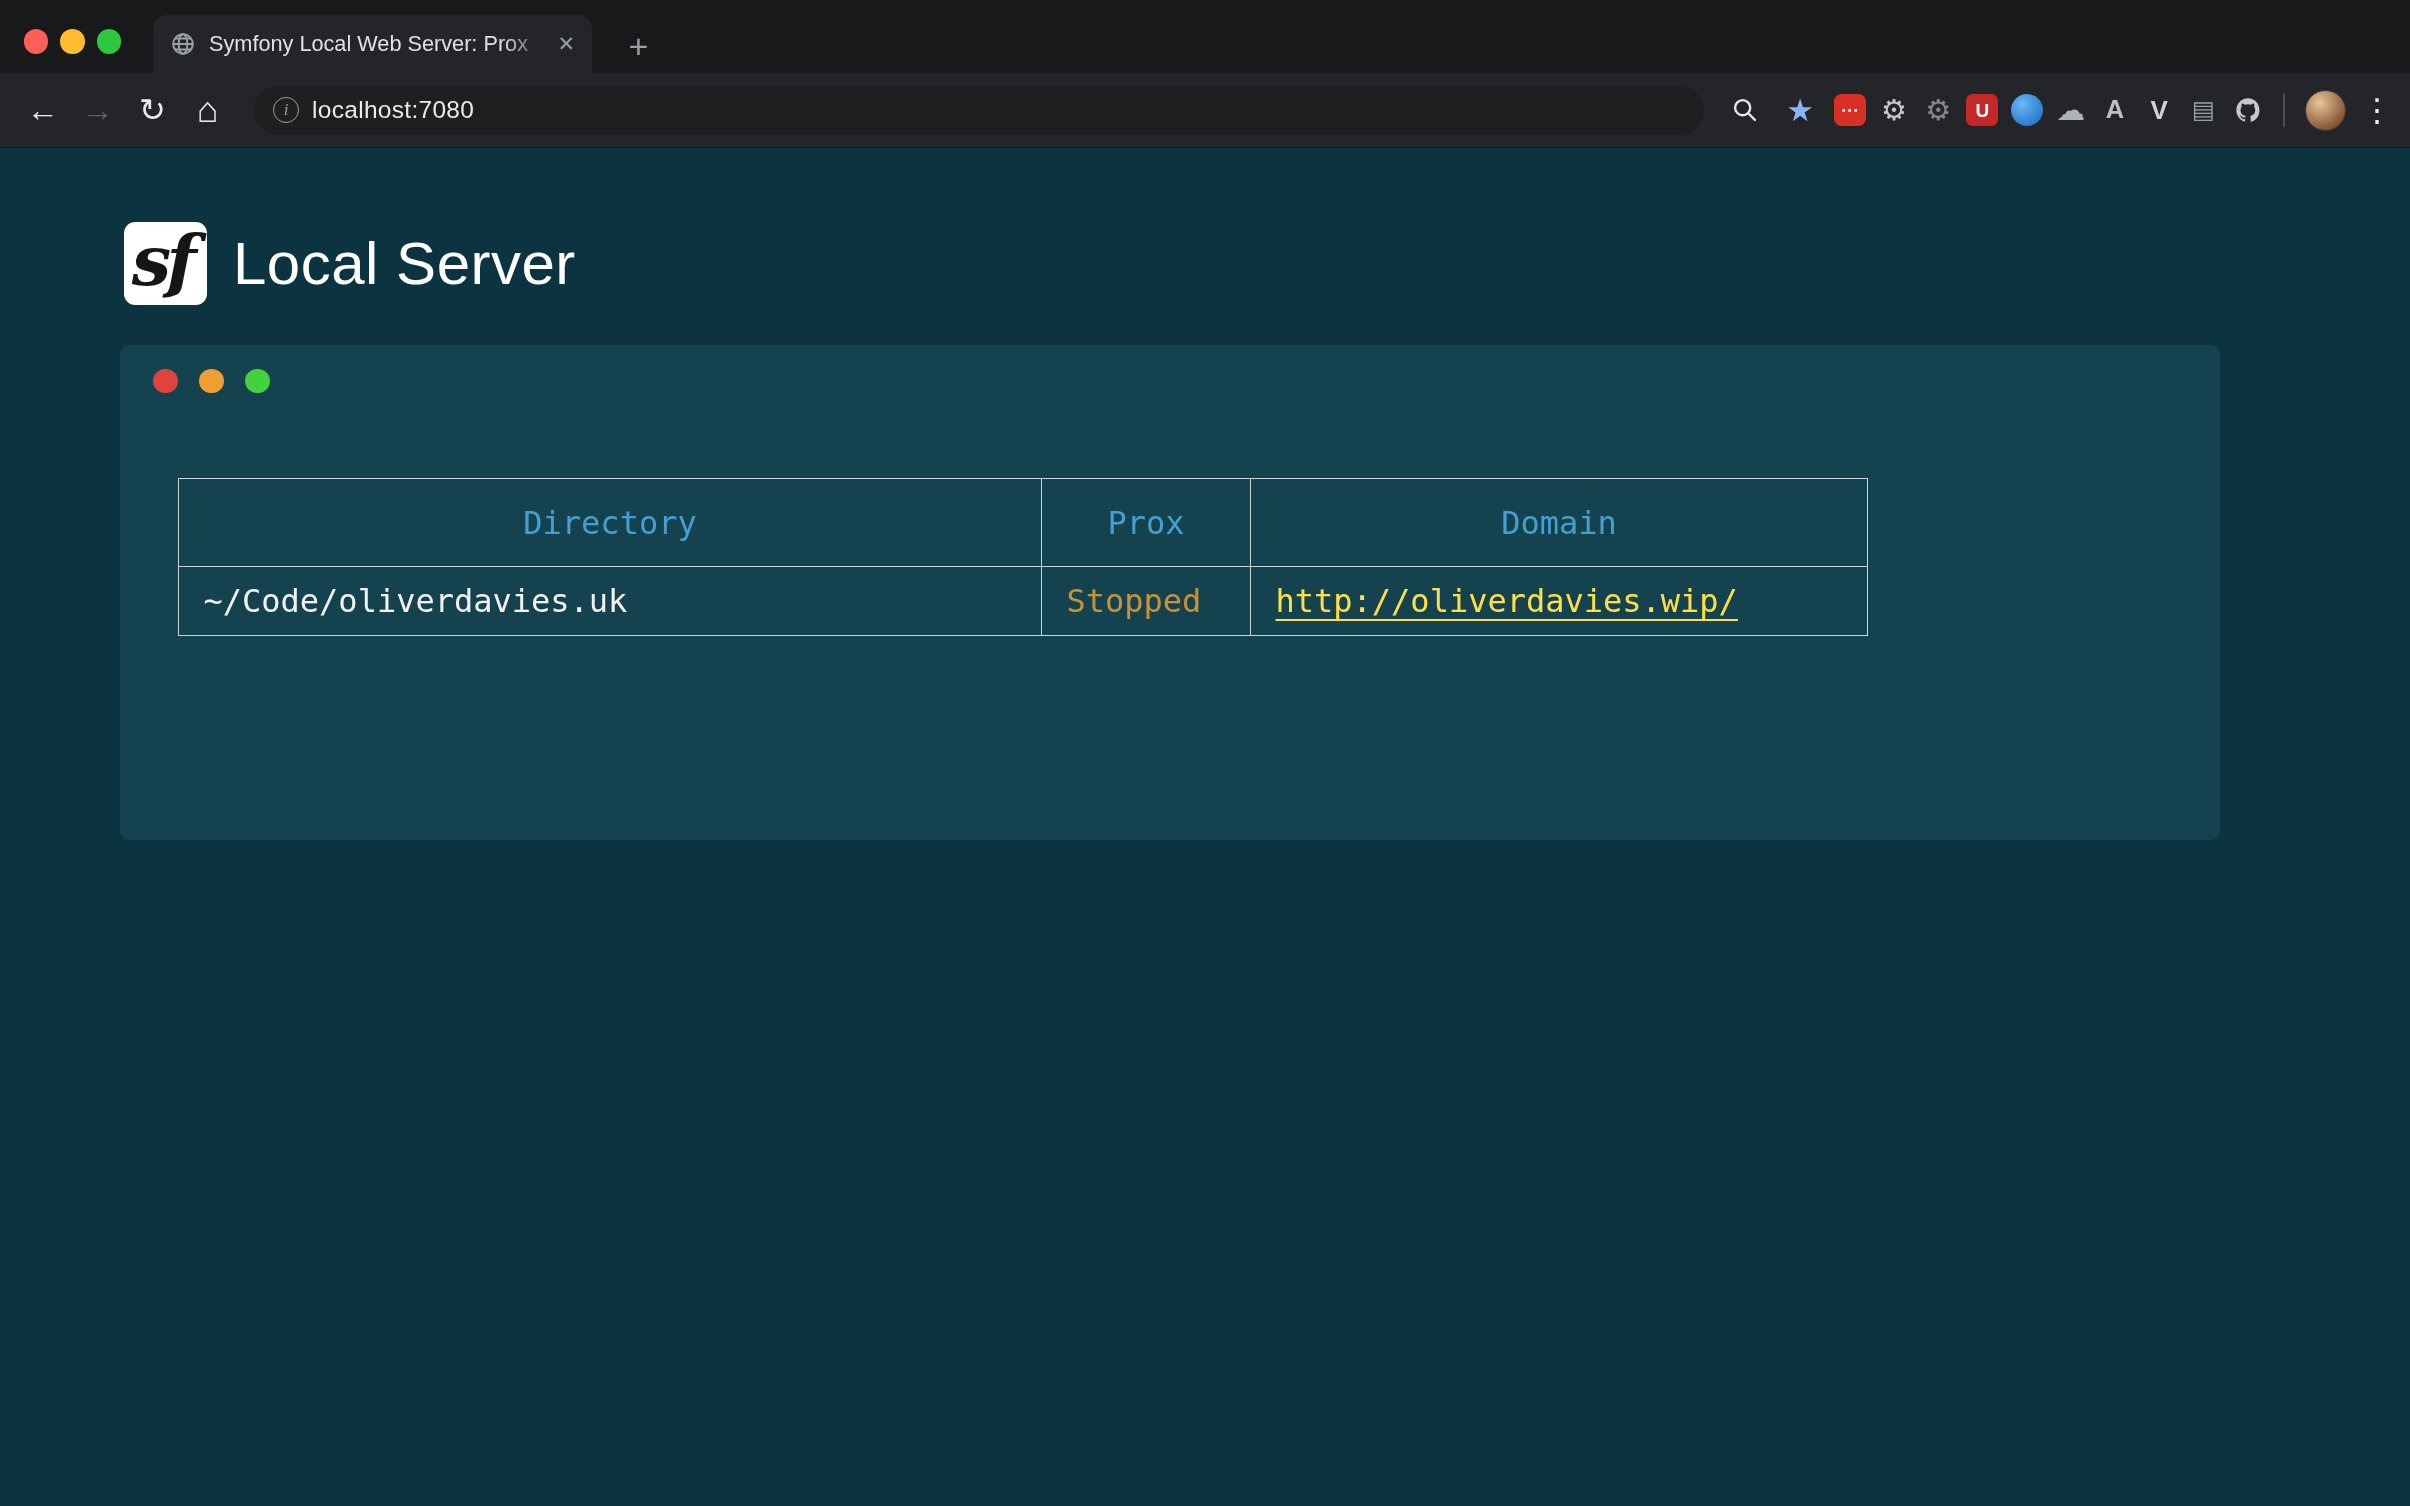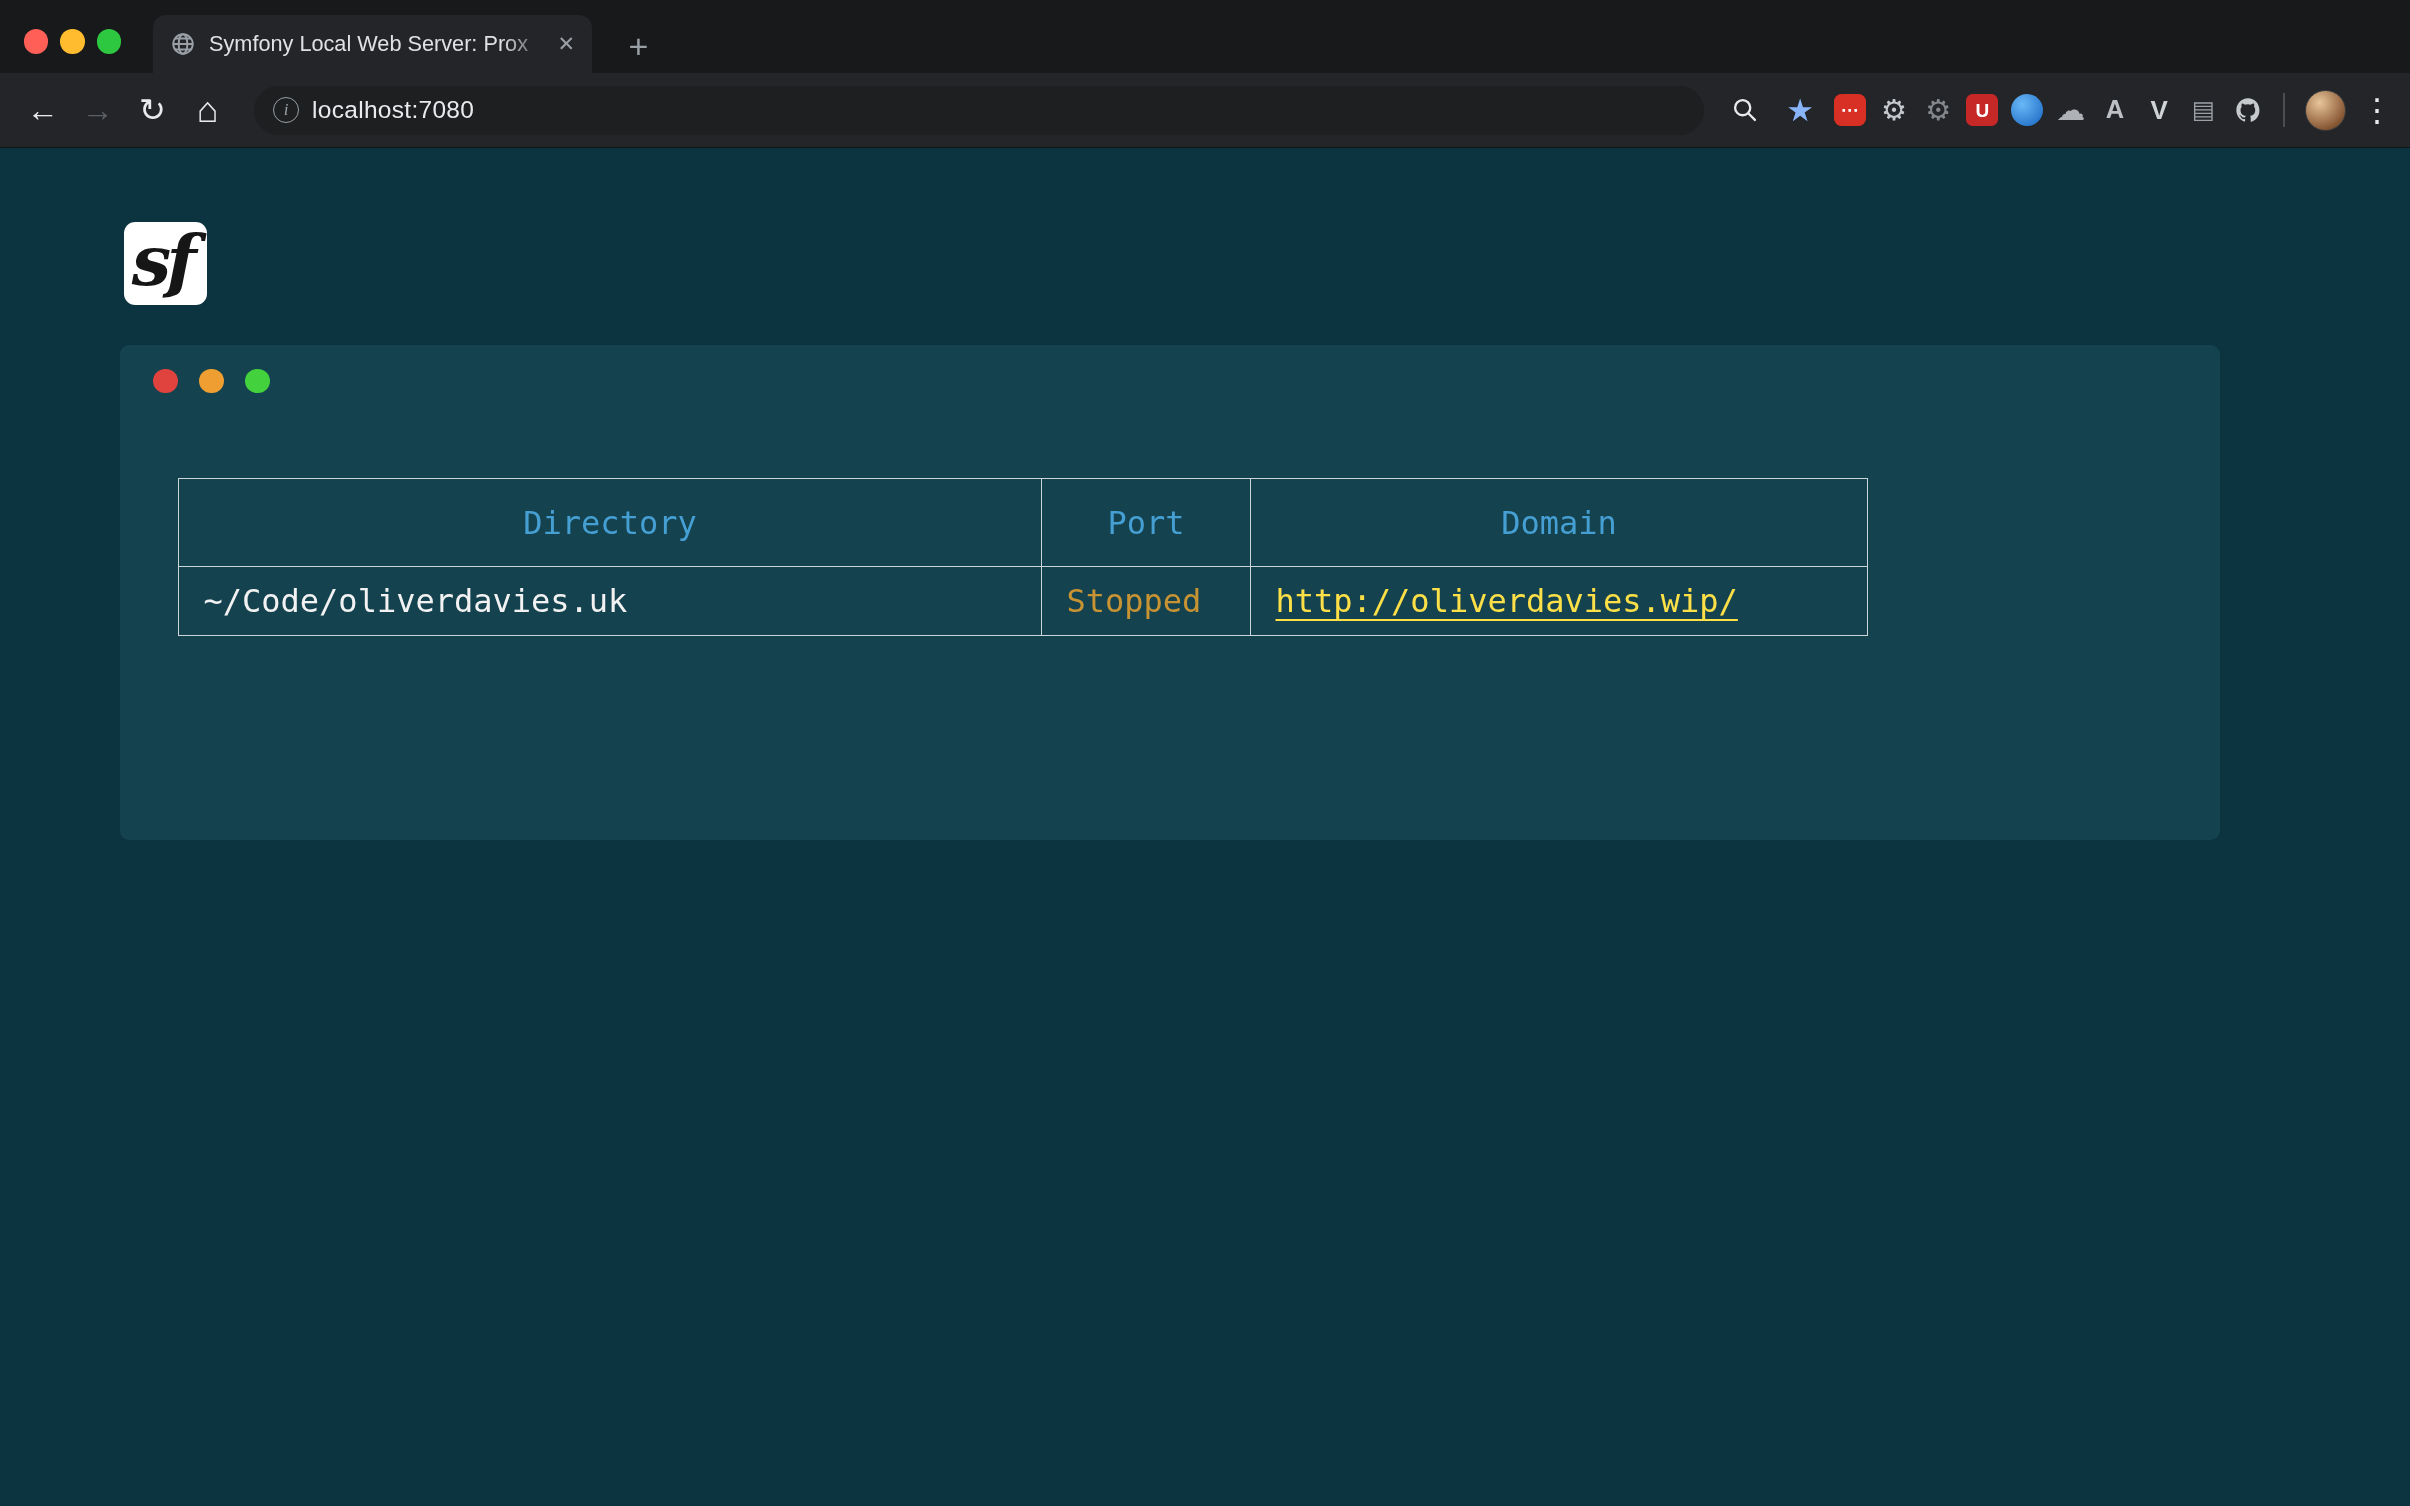--- a/index.html
+++ b/index.html
@@ -199,39 +199,40 @@
     <div class="menu-btn">⋮</div>
   </div>
 </div>
 
 <div class="page">
 
   <div class="brand">
     <div class="sf-logo">
       <span>sf</span>
     </div>
+    <div class="brand-title">Local Server</div>
   </div>
 
   <div class="panel">
     <div class="panel-dots">
       <div class="p-dot p-red"></div>
       <div class="p-dot p-orange"></div>
       <div class="p-dot p-green"></div>
     </div>
 
     <table class="server-table">
       <colgroup>
         <col class="col-dir">
           <col class="col-port">
           <col class="col-domain">
       </colgroup>
       <thead>
         <tr>
           <th>Directory</th>
-          <th>Port</th>
+          <th>Prox</th>
           <th>Domain</th>
         </tr>
       </thead>
       <tbody>
         <tr>
           <td>~/Code/oliverdavies.uk</td>
           <td>
             <span class="status-stopped">Stopped</span>
           </td>
           <td>

